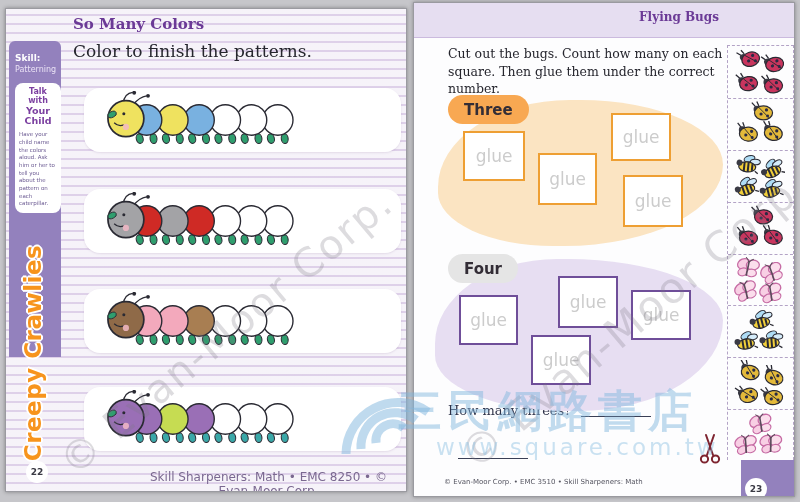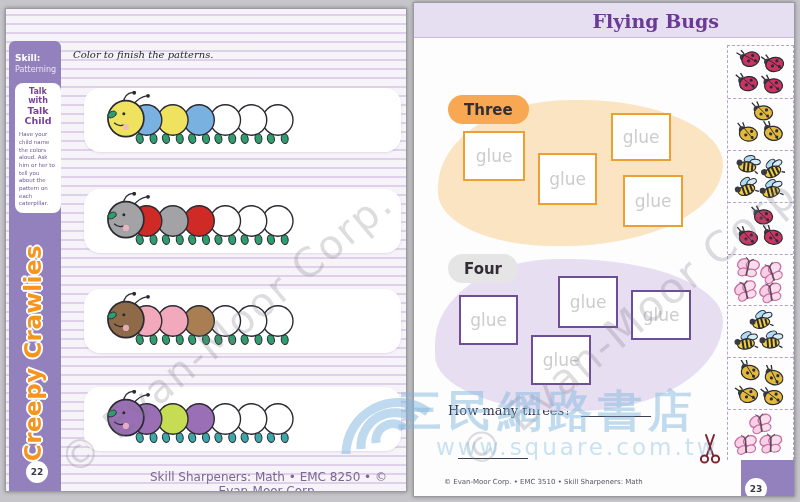--- a/index.html
+++ b/index.html
@@ -5,49 +5,49 @@
   html,body{margin:0;padding:0;}
   body{width:800px;height:502px;background:#c6c6ca;position:relative;overflow:hidden;
        font-family:"DejaVu Sans",sans-serif;}
   .page{position:absolute;border:1px solid #9a9aa0;box-shadow:0 0 4px rgba(0,0,0,.35);box-sizing:border-box;overflow:hidden;}
   #left-page{left:5px;top:8px;width:402px;height:484px;
     background:#ece4f2;
     background-image:repeating-linear-gradient(180deg,rgba(255,255,255,.55) 0 5px,rgba(196,172,216,.35) 5px 7px,rgba(255,255,255,.55) 7px 9px);}
   #right-page{left:413px;top:2px;width:382px;height:495px;background:#fdfdfe;}
 
   
-  #sidebar{position:absolute;left:3px;top:32px;width:52px;height:452px;background:#9381bd;
+  #sidebar{position:absolute;left:3px;top:32px;width:52px;height:316px;background:#9381bd;
     border-radius:6px 6px 0 0;box-sizing:border-box;padding:12px 5px 0 6px;}
   .skill-label{color:#ffffff;font-weight:bold;font-size:9px;}
   .skill-value{color:#eae2f5;font-size:8px;margin-top:2px;}
   .talk-box{margin-top:9px;background:#ffffff;border-radius:8px;padding:5px 4px;width:38px;}
   .talk-title{color:#7b3fa0;font-weight:bold;font-size:8px;line-height:1.1;text-align:center;}
   .talk-title .t2{font-size:9.5px;}
   .talk-text{margin-top:4px;color:#6b5a92;font-size:5.5px;line-height:1.4;}
   .theme-title{position:absolute;left:-89px;top:297px;width:230px;height:30px;
     transform:rotate(-90deg);text-align:center;font-size:23px;font-weight:bold;color:#f7941d;
     letter-spacing:.5px;
     text-shadow:-2px 0 #fff,2px 0 #fff,0 -2px #fff,0 2px #fff,-1px -1px #fff,1px 1px #fff,-1px 1px #fff,1px -1px #fff;}
   .page-badge{position:absolute;width:22px;height:22px;background:#ffffff;border-radius:50%;
     font-size:9px;font-weight:bold;color:#3a3a44;display:flex;align-items:center;justify-content:center;}
   #badge-22{left:20px;top:452px;}
   #left-title{position:absolute;left:67px;top:6px;font-family:"DejaVu Serif",serif;font-weight:bold;
     font-size:15px;color:#6b3a96;}
-  #left-instruction{position:absolute;left:67px;top:40px;font-family:"DejaVu Serif",serif;
-    font-size:10px;color:#26262e;font-style:italic;}
+  #left-instruction{position:absolute;left:67px;top:32px;font-family:"DejaVu Serif",serif;
+    font-size:17px;color:#26262e;}
   .cat-box{position:absolute;left:78px;width:317px;height:64px;background:#ffffff;border-radius:16px;
     box-shadow:0 1px 2px rgba(120,90,140,.15);}
   .cat-box svg{position:absolute;left:8px;top:3px;}
   #left-footer{position:absolute;left:130px;top:461px;width:265px;text-align:center;
     font-size:12px;color:#7a6890;}
 
   
   #rp-band{position:absolute;left:0;top:0;width:100%;height:34px;background:#e6def1;border-bottom:1px solid #cbbade;}
   #right-title{position:absolute;right:75px;top:7px;font-family:"DejaVu Serif",serif;font-weight:bold;
-    font-size:19px;color:#6b3a96;}
+    font-size:12px;color:#6b3a96;}
   #right-instruction{position:absolute;left:34px;top:42px;width:278px;font-family:"DejaVu Serif",serif;
     font-size:12.5px;line-height:1.4;color:#26262e;}
   .blob{position:absolute;z-index:1;}
   #blob-three{left:24px;top:97px;width:285px;height:146px;border-radius:48% 52% 58% 42%/62% 46% 58% 38%;}
   #blob-four{left:21px;top:256px;width:288px;height:152px;border-radius:44% 56% 52% 48%/58% 42% 62% 38%;}
   .pill{position:absolute;z-index:3;height:29px;padding:0 16px;border-radius:15px;
     display:flex;align-items:center;font-size:15px;font-weight:bold;color:#332d36;}
   #pill-three{left:34px;top:92px;}
   #pill-four{left:34px;top:251px;}
   .glue-square{position:absolute;z-index:2;background:#ffffff;border:2.5px solid;box-sizing:border-box;
@@ -80,29 +80,30 @@
   #sanmin svg{position:absolute;left:0;top:2px;}
 </style>
 </head>
 <body>
 
 <div id="stage">
 
   <div id="left-page" class="page">
     <div class="wm" id="wm-left">© Evan-Moor Corp.</div>
 
+    <div id="left-title">So Many Colors</div>
     <div id="left-instruction">Color to finish the patterns.</div>
 
     <aside id="sidebar">
       <div class="skill-label">Skill:</div>
       <div class="skill-value">Patterning</div>
       <div class="talk-box">
         <div class="talk-title">
           <span>Talk with</span><br>
-          <span class="t2">Talk Child</span>
+          <span class="t2">Your Child</span>
         </div>
         <div class="talk-text">Have your child name the colors aloud. Ask him or her to tell you about the pattern on each caterpillar.</div>
       </div>
       <div class="theme-title">Creepy Crawlies</div>
     </aside>
 
     <div id="caterpillar-list">
         <div class="cat-box" style="top: 79px;">
           <svg width="228" height="58" viewBox="0 0 300 84">
             <ellipse cx="54" cy="69" rx="5" ry="7" fill="#2f9e6e" stroke="#2a2a33" stroke-width="1.5" transform="rotate(-14 54 69)"></ellipse>
@@ -231,20 +232,21 @@
 
     <div class="page-badge" id="badge-22">22</div>
     <div id="left-footer">Skill Sharpeners: Math • EMC 8250 • © Evan-Moor Corp.</div>
   </div>
 
   <div id="right-page" class="page">
     <div class="wm" id="wm-right">© Evan-Moor Corp.</div>
 
     <div id="rp-band"></div>
     <div id="right-title">Flying Bugs</div>
+    <div id="right-instruction">Cut out the bugs. Count how many on each square. Then glue them under the correct number.</div>
 
     <div class="blob" id="blob-three" style="background: rgb(251, 228, 194);"></div>
     <div class="blob" id="blob-four" style="background: rgb(231, 222, 242);"></div>
     <div class="pill" id="pill-three" style="background: rgb(248, 168, 82);">Three</div>
     <div class="pill" id="pill-four" style="background: #e5e5e5;">Four</div>
     <div id="glue-layer">
         <div class="glue-square" style="left: 49px; top: 128px; width: 62px; height: 50px; border-color: rgb(238, 159, 51);">
           <span>glue</span>
         </div>
         <div class="glue-square" style="left: 124px; top: 150px; width: 59px; height: 52px; border-color: rgb(238, 159, 51);">

